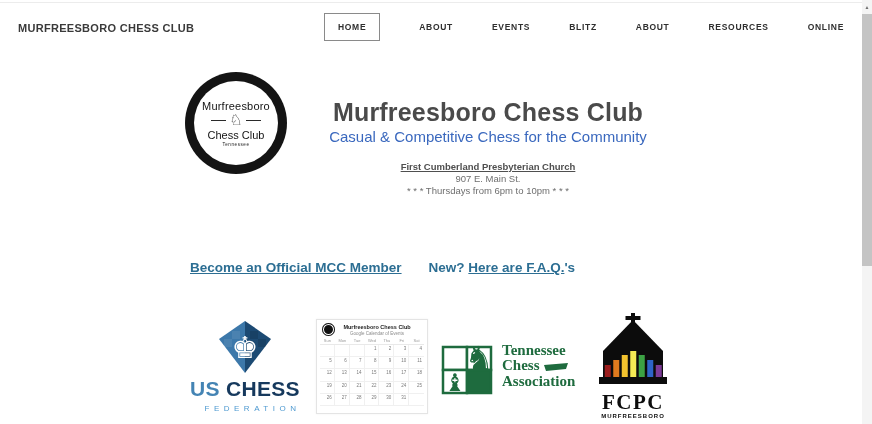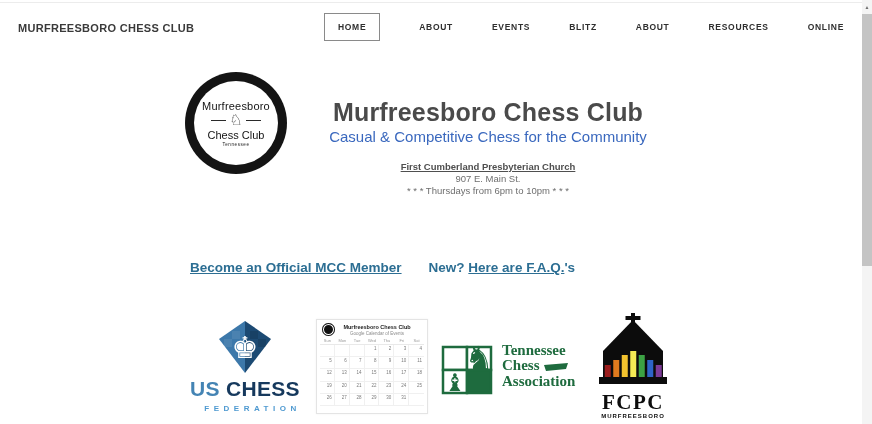--- a/index.html
+++ b/index.html
@@ -42,21 +42,21 @@
 
   
   .links-row{position:absolute;left:180px;top:260px;display:flex;gap:27px;align-items:baseline;
     font-size:13.5px;font-weight:bold;color:#2c6e93;white-space:nowrap;padding-left:10px;}
   .link{text-decoration:underline;cursor:pointer;color:#2c6e93;}
 
   
   .uschess{position:absolute;left:183px;top:321px;width:124px;display:flex;flex-direction:column;align-items:center;cursor:pointer;}
   .usc-text{font-size:21px;font-weight:bold;letter-spacing:.3px;margin-top:4px;white-space:nowrap;}
   .usc-us{color:#4484b4;} .usc-chess{color:#16395d;}
-  .usc-fed{font-size:8px;font-weight:bold;letter-spacing:4.5px;color:#4f9ad1;margin-top:3px;padding-left:4px;margin-left:11px;}
+  .usc-fed{font-size:8px;font-weight:normal;letter-spacing:4.5px;color:#4f9ad1;margin-top:3px;padding-left:4px;margin-left:11px;}
 
   .calendar{position:absolute;left:316px;top:319px;width:110px;height:93px;background:#fff;
     border:1px solid #e4e4e4;box-shadow:0 0 2px rgba(0,0,0,.06);cursor:pointer;}
   .cal-head{display:flex;align-items:center;margin:3px 2px 2px 5px;}
   .cal-logo{width:13px;height:13px;border-radius:50%;background:#111;flex:0 0 auto;
     box-shadow:inset 0 0 0 1px #111, inset 0 0 0 2px #fff;}
   .cal-titles{flex:1;text-align:center;padding-right:6px;}
   .cal-title{font-size:5.5px;font-weight:bold;color:#222;}
   .cal-sub{font-size:4.5px;color:#8a8a8a;margin-top:1px;}
   .cal-dow{display:grid;grid-template-columns:repeat(7,1fr);margin:2px 3px 0 3px;border-bottom:1px solid #e9e9e9;}

